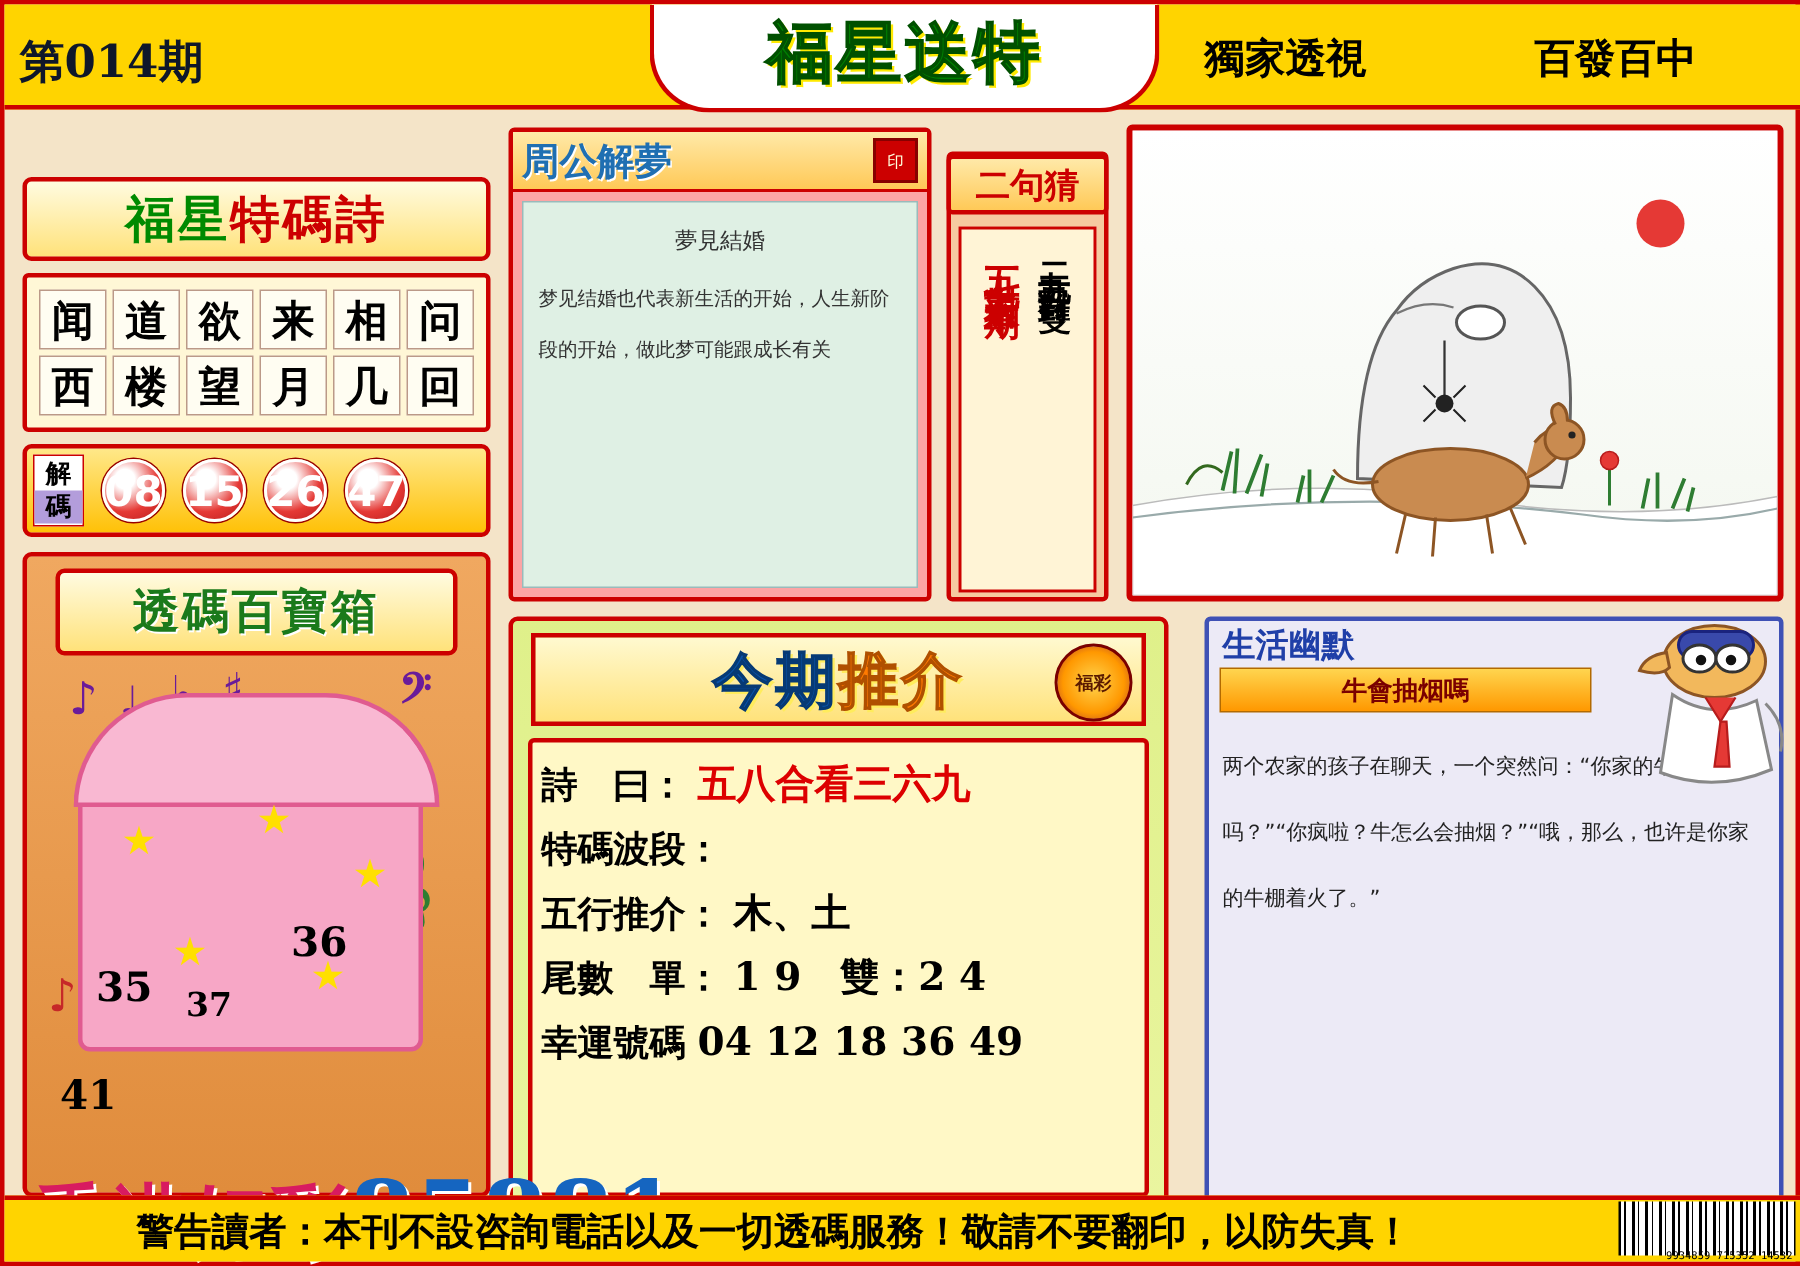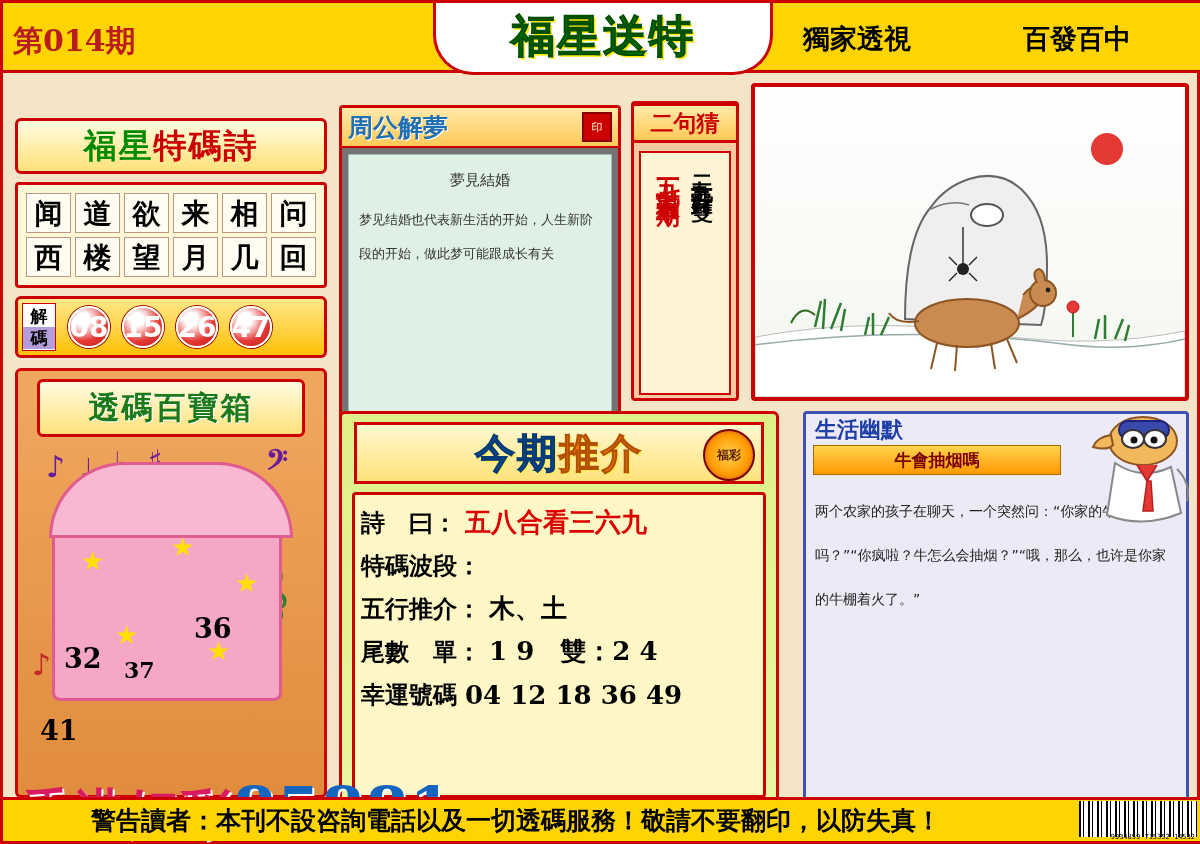--- a/index.html
+++ b/index.html
@@ -15,21 +15,21 @@
     border:3px solid #c00;
   }
   
   .header {
     position:absolute; left:0; top:0; width:1200px; height:70px;
     background:#ffd400;
     border-bottom:3px solid #c00;
   }
   .issue {
     position:absolute; left:10px; top:18px;
-    font-size:30px; font-weight:bold; color:#b91c1c;
+    font-size:30px; font-weight:bold; color:#0f172a;
     font-family:"DejaVu Serif", serif;
   }
   .title-banner {
     position:absolute; left:430px; top:0px; width:340px; height:72px;
     background:#fff;
     border:3px solid #c00;
     border-top:none;
     border-radius:0 0 40px 40px;
     text-align:center;
   }
@@ -129,21 +129,21 @@
   }
   .star { position:absolute; color:#ffe000; font-size:26px; }
   .note { position:absolute; color:#6a1b9a; font-weight:bold; }
   .numfloat {
     position:absolute; font-size:27px; font-weight:bold; color:#000;
     font-family:"DejaVu Serif", serif;
   }
   
   .dream-box {
     position:absolute; left:336px; top:82px; width:282px; height:316px;
-    background:#737373; border:3px solid #c00; border-radius:4px;margin-top:20px;
+    background:#fca5a5; border:3px solid #c00; border-radius:4px;
   }
   .dream-head {
     height:40px; background:linear-gradient(#ffe9a8,#ffc957);
     border-bottom:2px solid #c00;
     display:flex; align-items:center; justify-content:space-between;
     padding:0 6px;
   }
   .dream-head .t {
     font-size:25px; font-weight:bold; color:#1f6fb2;
     font-family:"DejaVu Serif", serif;
@@ -361,21 +361,21 @@
 
       <div class="chest">
         <span class="star" style="left:26px; top:22px;">★</span>
         <span class="star" style="left:116px; top:8px;">★</span>
         <span class="star" style="left:180px; top:44px;">★</span>
         <span class="star" style="left:60px; top:96px;">★</span>
         <span class="star" style="left:152px; top:112px;">★</span>
       </div>
 
       <div class="numfloat" style="left:176px; top:242px;">36</div>
-      <div class="numfloat" style="left:46px; top:272px;">32</div>
+      <div class="numfloat" style="left:46px; top:272px;">35</div>
       <div class="numfloat" style="left:106px; top:286px; font-size:22px;">37</div>
       <div class="numfloat" style="left:22px; top:344px;">41</div>
     </div>
   </div>
 
   <div class="dream-box">
     <div class="dream-head">
       <div class="t">周公解夢</div>
       <div class="seal">印</div>
     </div>

